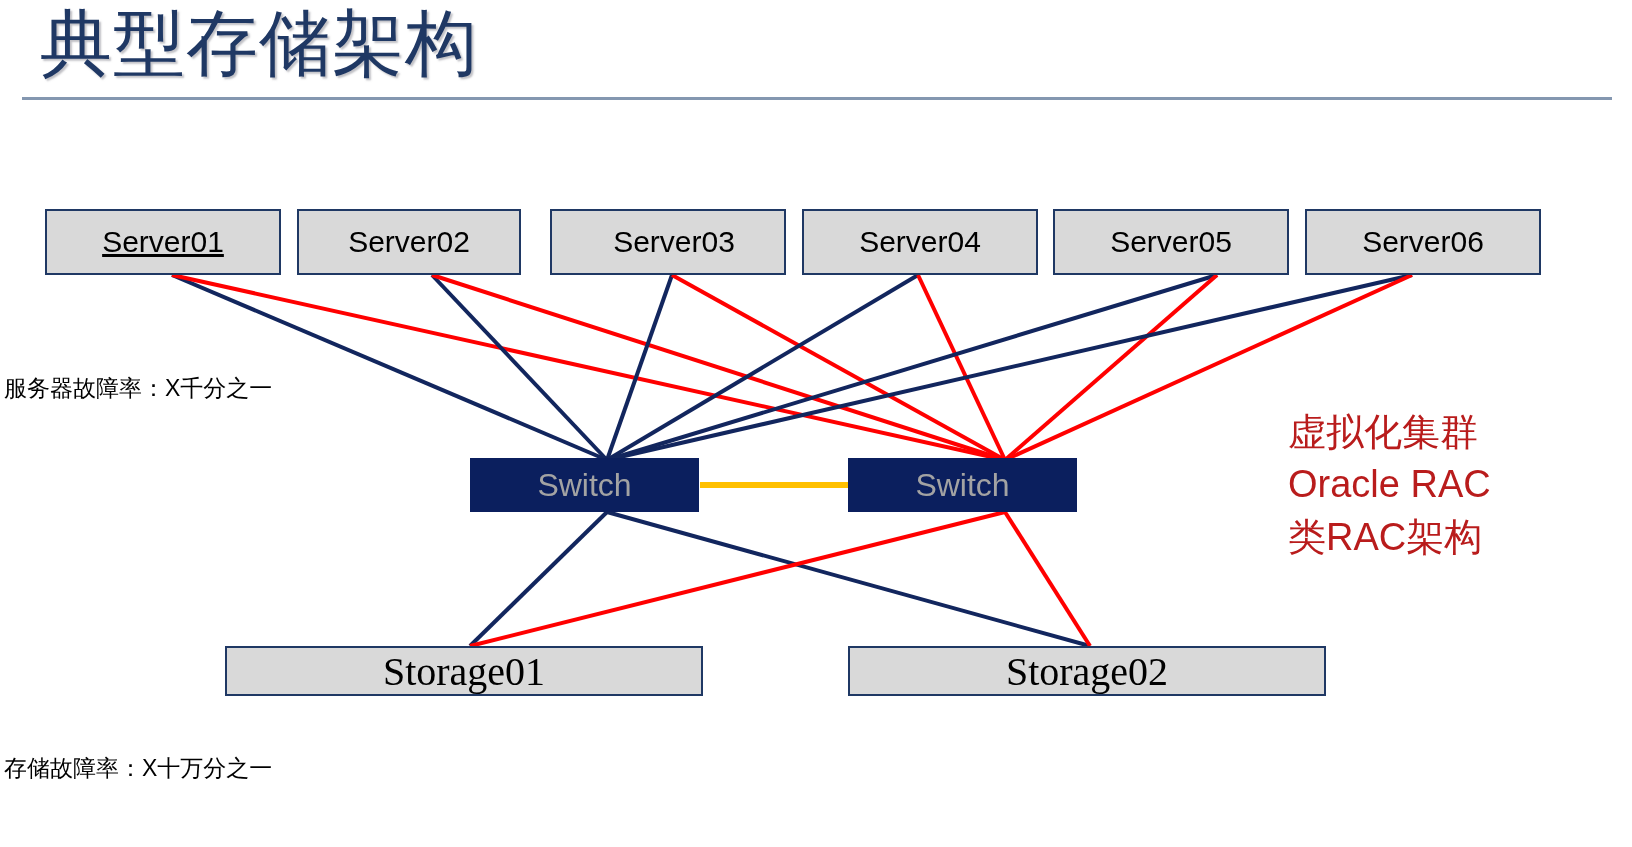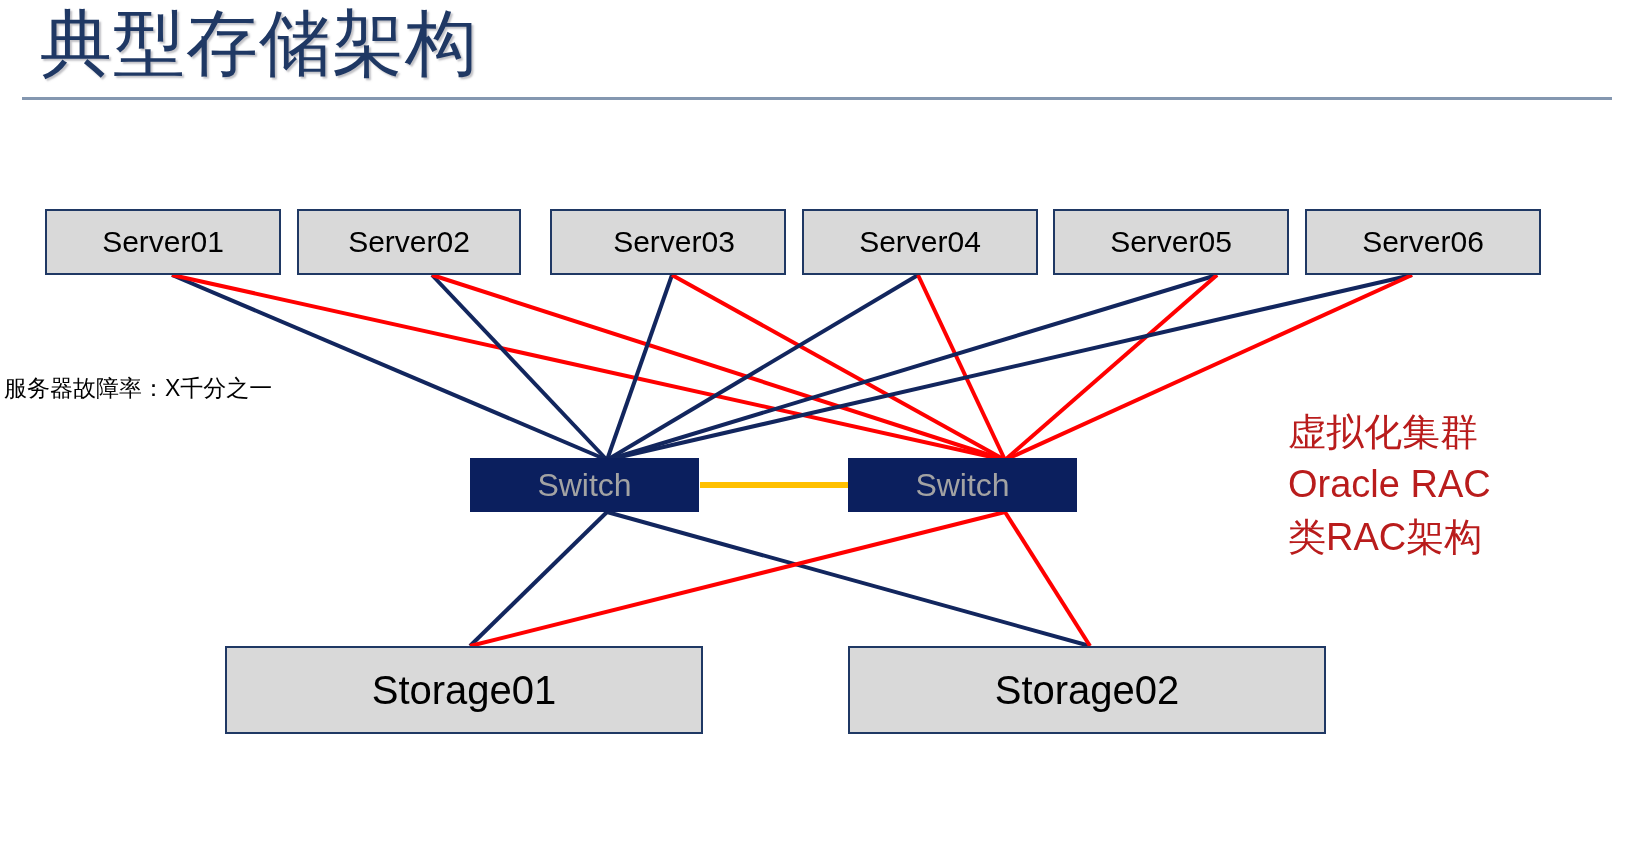--- a/index.html
+++ b/index.html
@@ -63,21 +63,22 @@
     border: 2px solid #1F3864;
     font-size: 30px;
     color: #000000;
     height: 66px;
   }
   .storage {
     background: #D9D9D9;
     border: 2px solid #1F3864;
     font-size: 40px;
     color: #000000;
-    height: 88px;
+    height: 50px;
+    font-family: Liberation Serif, serif;
   }
   .switch {
     background: #0B1F5E;
     border: none;
     color: #a3a3a3;
     font-size: 32px;
     height: 54px;
   }
 
   
@@ -125,21 +126,21 @@
         <line x1="607" y1="512" x2="470" y2="646" stroke="#12265E" stroke-width="4"></line>
         <line x1="607" y1="512" x2="1090" y2="646" stroke="#12265E" stroke-width="4"></line>
         <line x1="1005" y1="512" x2="470" y2="646" stroke="#FF0000" stroke-width="4"></line>
         <line x1="1005" y1="512" x2="1090" y2="646" stroke="#FF0000" stroke-width="4"></line>
       </g>
     <g id="wire-group-interconnect">
         <line x1="700" y1="485" x2="848" y2="485" stroke="#FFC000" stroke-width="6"></line>
       </g>
   </svg>
 
-  <div class="node server" style="left:45px;top:209px;width:236px;">
+  <div class="node server" style="left:45px;top:209px;width:236px;text-decoration:underline;">
     <span>Server01</span>
   </div>
   <div class="node server" style="left:297px;top:209px;width:224px;">
     <span>Server02</span>
   </div>
   <div class="node server" style="left:550px;top:209px;width:236px;padding-left:12px;">
     <span>Server03</span>
   </div>
   <div class="node server" style="left:802px;top:209px;width:236px;">
     <span>Server04</span>
@@ -160,20 +161,21 @@
 
   <div class="node storage" style="left:225px;top:646px;width:478px;">
     <span>Storage01</span>
   </div>
   <div class="node storage" style="left:848px;top:646px;width:478px;">
     <span>Storage02</span>
   </div>
 
   <div class="annot" style="left:4px;top:373px;">服务器故障率：X千分之一</div>
 
+  <div class="annot" style="left:4px;top:753px;">存储故障率：X十万分之一</div>
 
   <div id="cluster-note">
     <div>虚拟化集群</div>
     <div>Oracle RAC</div>
     <div>类RAC架构</div>
   </div>
 
 </div>
 
 </body></html>

